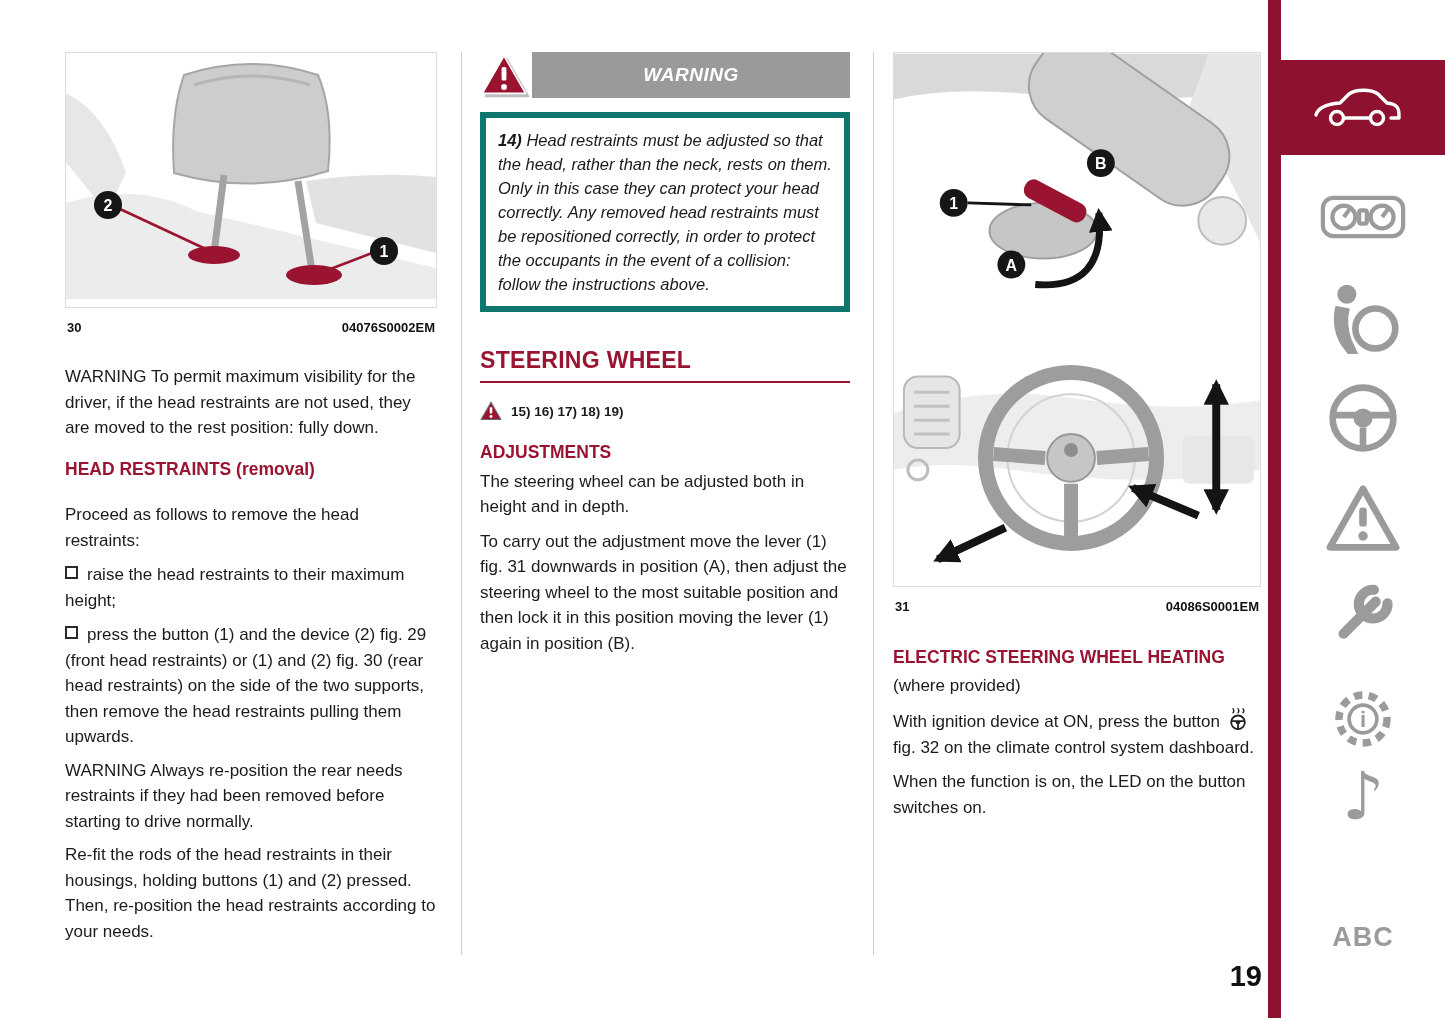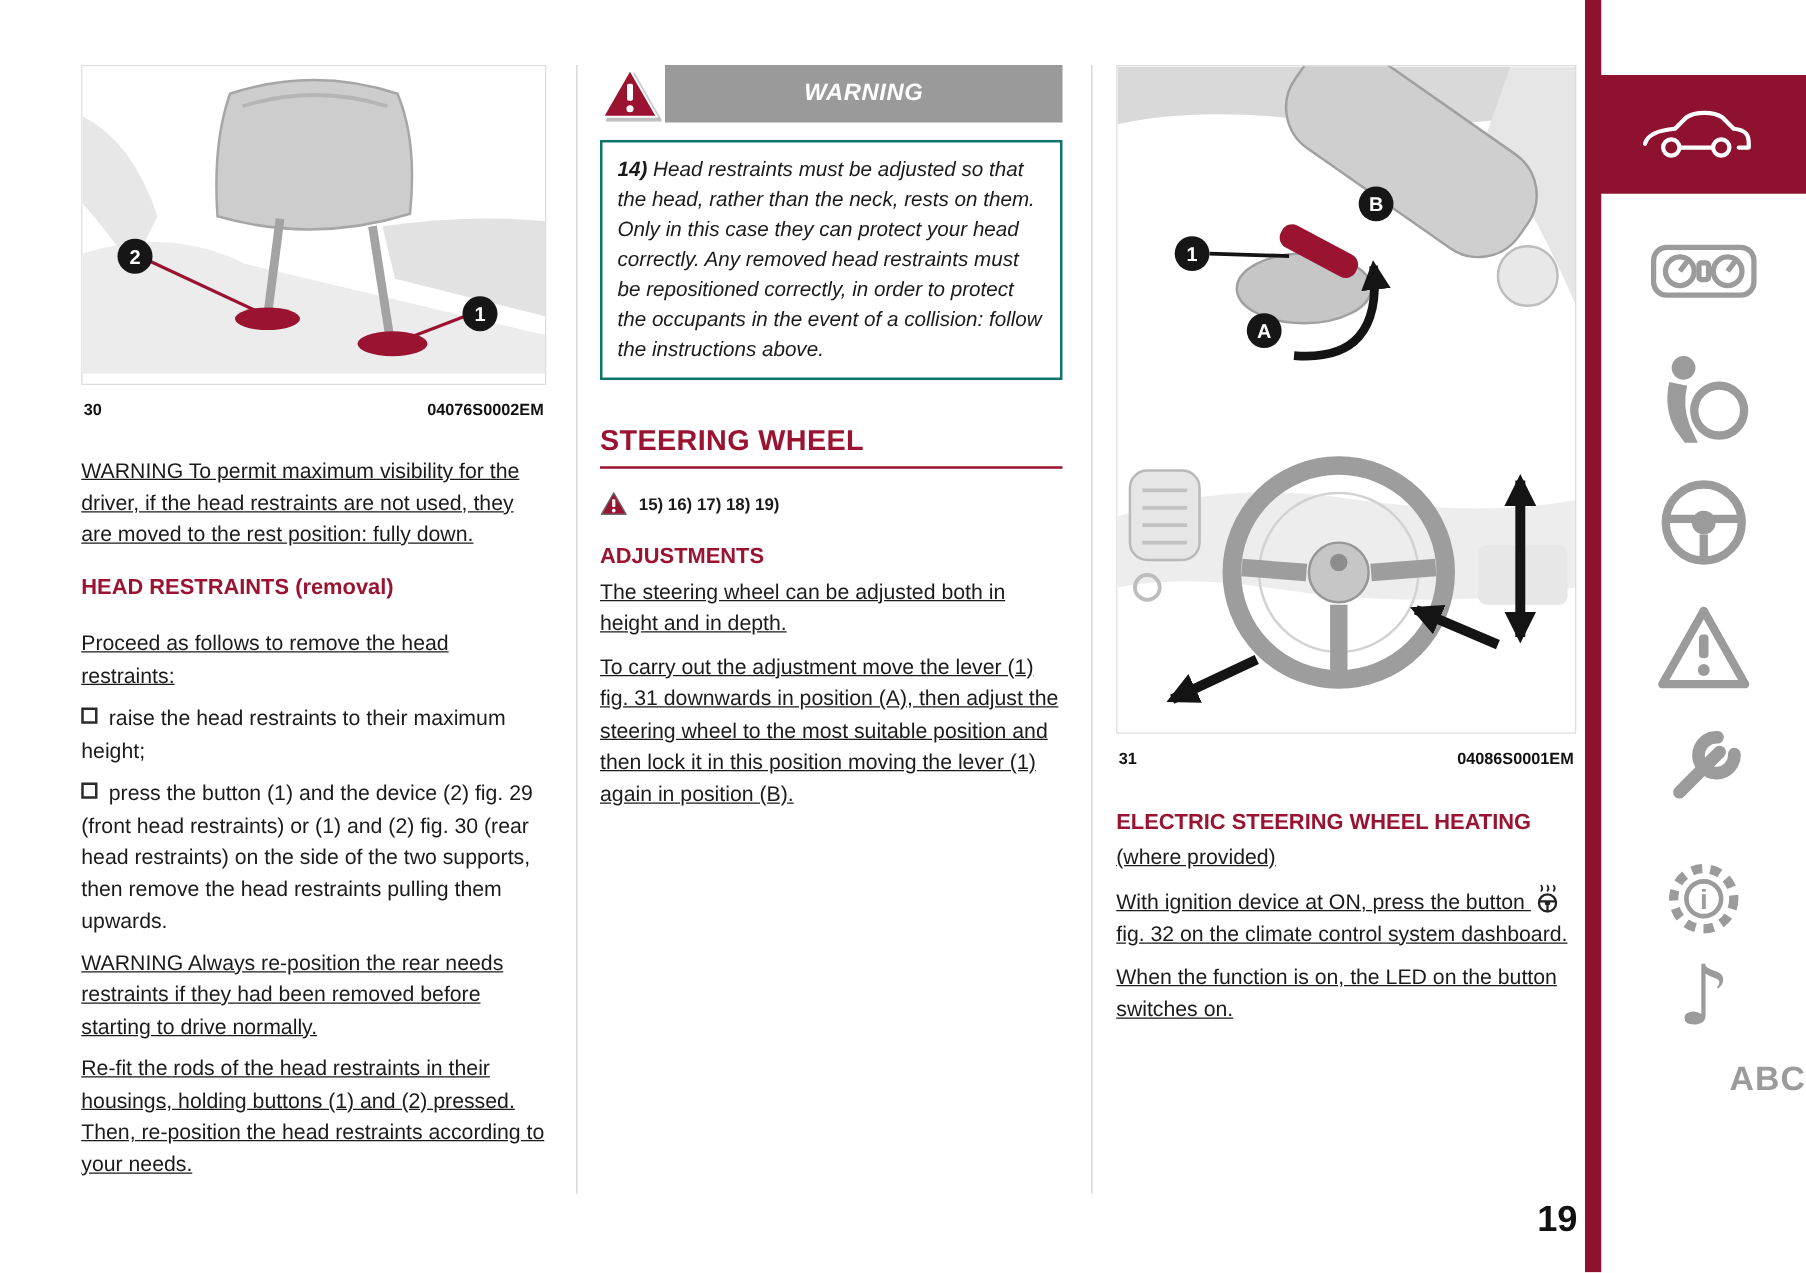--- a/index.html
+++ b/index.html
@@ -13,33 +13,33 @@
   
   .col{position:absolute;top:52px;font-size:17px;line-height:25.5px;}
   .col-left{left:65px;width:372px;}
   .col-mid{left:480px;width:370px;}
   .col-right{left:893px;width:368px;}
 
   .fig-frame{border:1px solid #dcdcdc;background:#fff;}
   .fig-caption{display:flex;justify-content:space-between;align-items:flex-end;
     font-size:13px;font-weight:bold;margin-top:7px;padding:0 2px;color:#111;}
 
-  .para{margin:13px 0 0;text-decoration:underline;}
+  .para{margin:13px 0 0;}
   .para.first{margin-top:24px;}
   .red-head{color:#9a1432;font-weight:bold;margin:16px 0 0;font-size:17.5px;}
   .bullet{margin:9px 0 0;display:block;}
   .sq{display:inline-block;width:9px;height:9px;border:2px solid #2a2a2a;margin-right:9px;
       position:relative;top:-1px;}
 
   
   .warn-header{display:flex;gap:4px;}
   .warn-tri-big{width:48px;height:46px;flex:0 0 auto;filter:drop-shadow(3px 3px 0 rgba(0,0,0,.25));}
   .warn-bar{flex:1;height:46px;background:#9a9a9a;display:flex;align-items:center;justify-content:center;}
   .warn-bar span{color:#fff;font-weight:bold;font-style:italic;font-size:19px;letter-spacing:.5px;}
-  .warn-box{margin-top:14px;border:2px solid #0f766e;padding:10px 12px;
+  .warn-box{margin-top:14px;border:6px solid #0f766e;padding:10px 12px;
     font-style:italic;font-size:16.5px;line-height:24px;}
   .warn-box b{font-style:italic;}
 
   .sec-title{color:#9a1432;font-weight:bold;font-size:23px;margin-top:36px;letter-spacing:.3px;}
   .sec-rule{height:2px;background:#9a1432;margin-top:7px;}
   .refs-row{display:flex;align-items:center;gap:9px;margin-top:16px;font-weight:bold;font-size:13.5px;}
   .warn-tri-small{width:22px;height:20px;}
 
   .sub-head{color:#9a1432;font-weight:bold;font-size:17.5px;margin-top:16px;}
 
@@ -276,19 +276,19 @@
       <circle cx="40" cy="40" r="26" fill="none" stroke="#9b9b9b" stroke-width="8" stroke-dasharray="9 7"></circle>
       <circle cx="40" cy="40" r="15" fill="none" stroke="#9b9b9b" stroke-width="4"></circle>
       <text x="40" y="49" text-anchor="middle" font-size="24" font-weight="bold" fill="#9b9b9b" font-family="Liberation Sans, sans-serif">i</text>
     </svg>
   </div>
 
   <div class="side-item" style="top:764px;">
     <span class="music-note">♪</span>
   </div>
 
-  <div class="side-item" style="top:848px;justify-content:flex-end;">
+  <div class="side-item" style="top:922px;">
     <span class="abc">ABC</span>
   </div>
 
   <div class="page-num">19</div>
 
 </div>
 
 </body></html>

